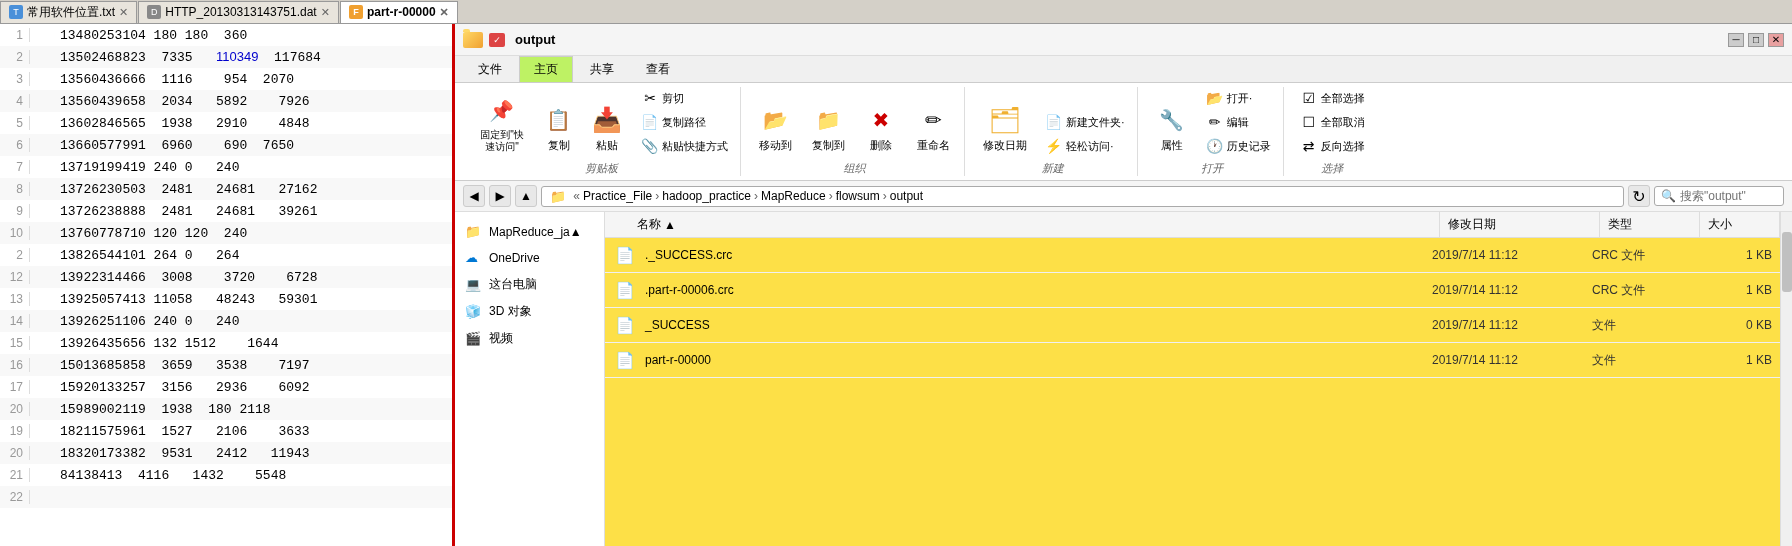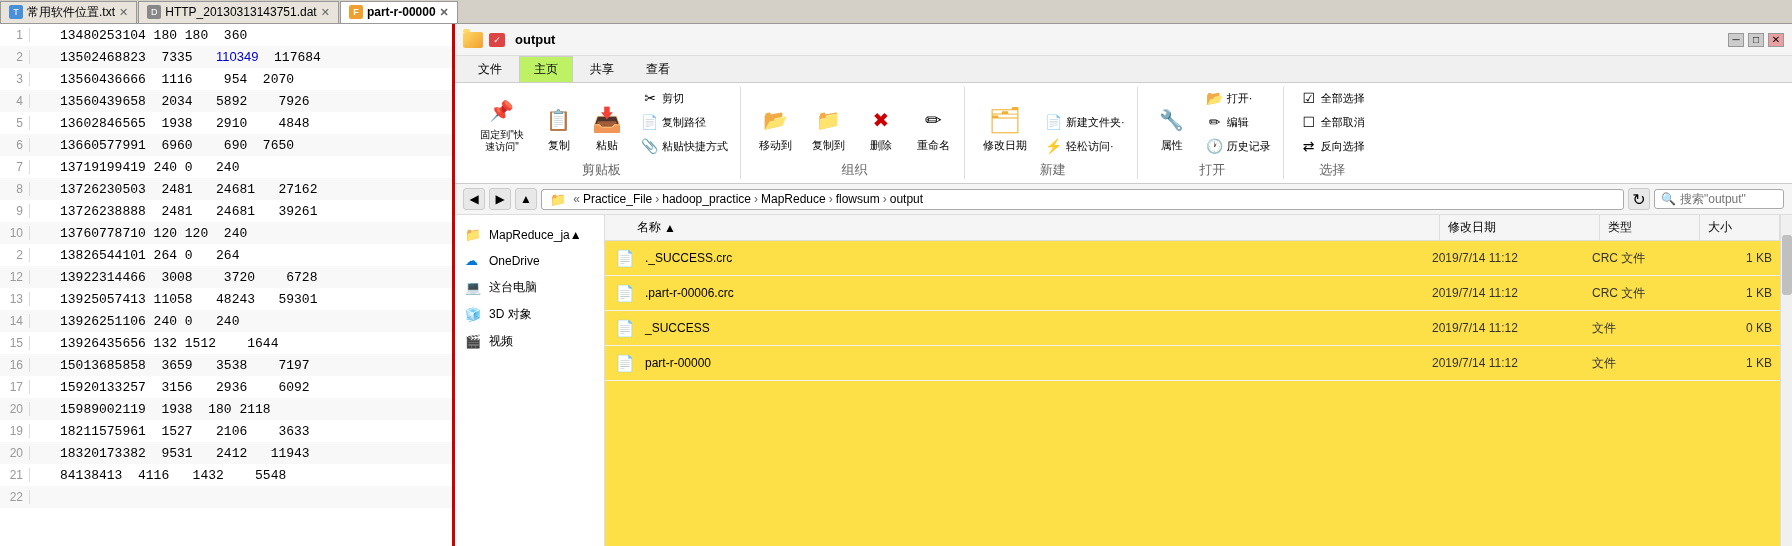--- a/index.html
+++ b/index.html
@@ -170,24 +170,25 @@
       margin-right: 4px;
     }
     .ribbon-group:last-child { border-right: none; }
     .ribbon-group-items {
       display: flex;
       align-items: flex-end;
       flex: 1;
       gap: 4px;
     }
     .ribbon-group-label {
-      font-size: 13px;
+      font-size: 11px;
       color: #666;
       margin-top: 4px;
       text-align: center;
+      font-style: italic;
     }
     .ribbon-btn {
       display: flex;
       flex-direction: column;
       align-items: center;
       padding: 4px 6px;
       cursor: pointer;
       border-radius: 3px;
       font-size: 11px;
       min-width: 40px;

